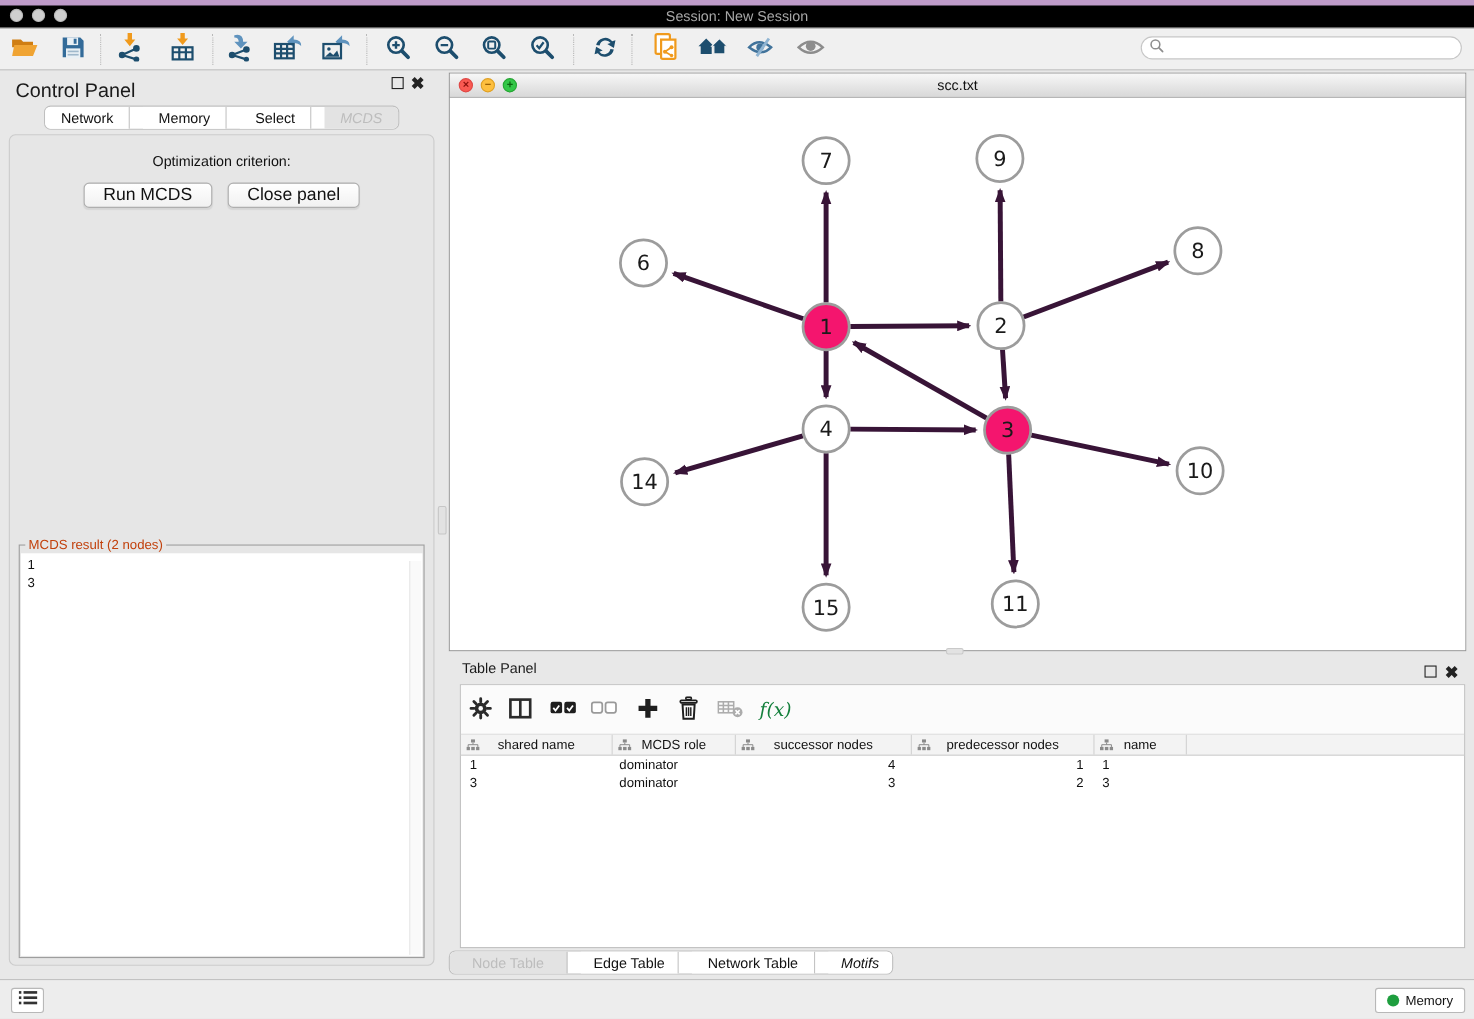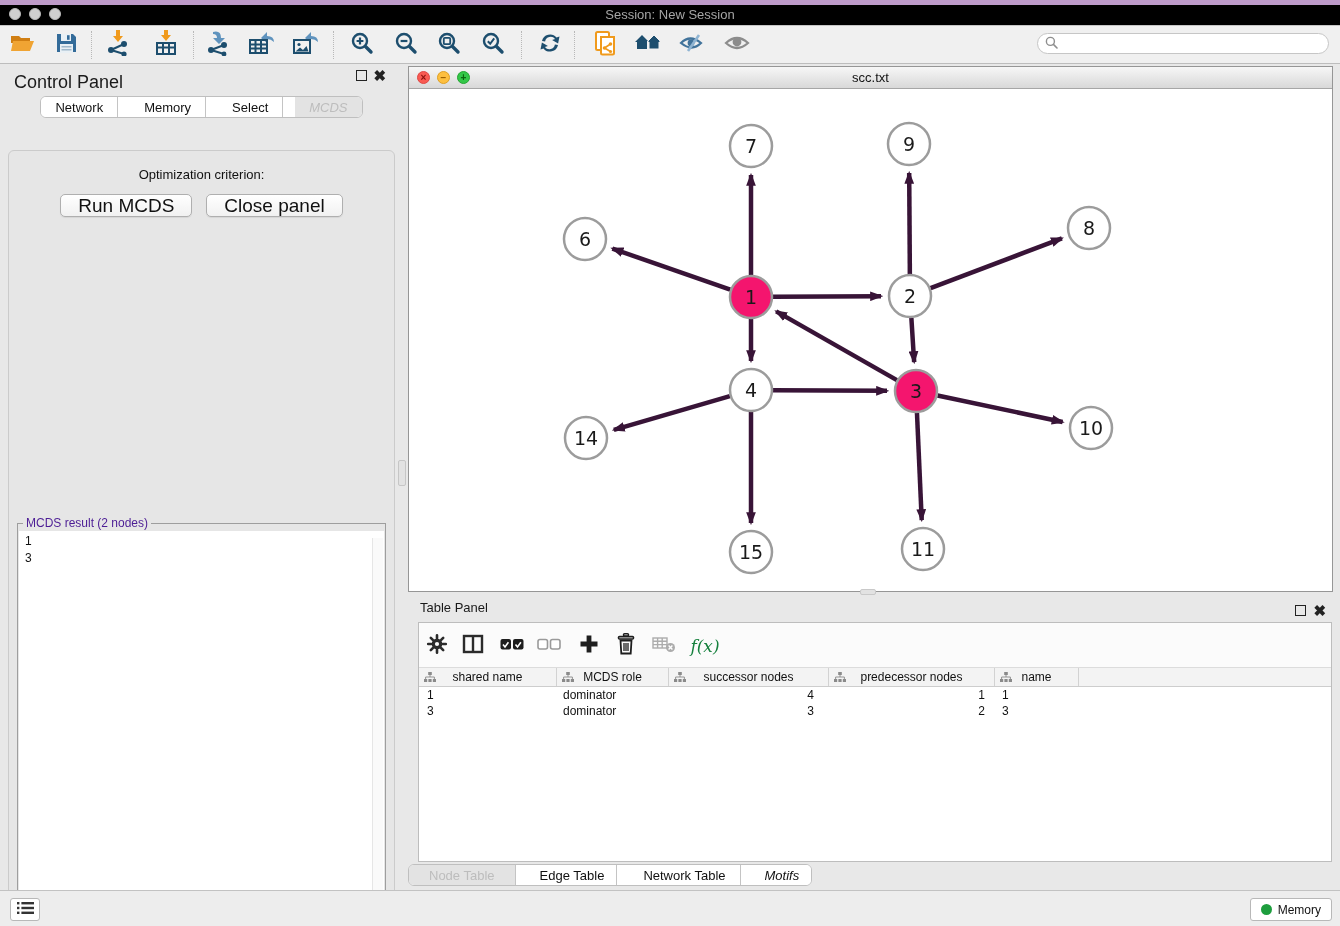--- a/index.html
+++ b/index.html
@@ -23,29 +23,29 @@
   .control-panel { position:absolute; left:6px; top:66px; width:391px; height:814px; }
   .cp-header { position:relative; height:28px; }
   .cp-title { position:absolute; left:8px; top:6px; font-size:18px; color:#1A1A1A; }
   .win-float { position:absolute; width:11px; height:11px; border:1.5px solid #222; top:4px; }
   .win-close { position:absolute; top:1px; font-size:15px; font-weight:bold; color:#222; }
   .cp-tabs-row { position:absolute; top:30px; left:0; width:100%; display:flex; justify-content:center; }
   .seg-group { display:flex; border:1px solid #BFBFBF; border-radius:6px; overflow:hidden; height:22px; background:#FFF;gap:12px; }
   .seg { height:22px; line-height:21px; font-size:13px; color:#111; background:#FFF; padding:0 14px; border-right:1px solid #C4C4C4; text-align:center; }
   .seg:last-child { border-right:none;font-style:italic; }
   .seg.active { background:#E3E3E3; color:#BDBDBD; }
-  .cp-content { position:absolute; left:2px; top:56px; width:387px; height:756px; background:#E6E6E6; border:1px solid #CBCBCB; border-radius:6px;margin-top:28px; }
+  .cp-content { position:absolute; left:2px; top:56px; width:387px; height:756px; background:#E6E6E6; border:1px solid #CBCBCB; border-radius:6px; }
   .opt-label { text-align:center; margin-top:16px; font-size:13px; color:#111; }
   .combo { position:relative; margin:9px auto 0 auto; width:310px; height:22px; background:#FFF; border:1px solid #AFAFAF; border-radius:5px; font-size:13px; color:#111; line-height:20px; padding-left:10px; box-shadow:0 1px 1px rgba(0,0,0,0.06); }
   .combo-arrows { position:absolute; right:7px; top:3px; width:9px; height:16px; }
   .combo-arrows svg { display:block; }
   .btn-row { display:flex; justify-content:center; gap:14px; margin-top:12px; }
-  .pushbtn { height:23px; line-height:21px; padding:0 17px; font-size:19px; color:#111; background:linear-gradient(#FFFFFF,#F1F1F1); border:1px solid #AFAFAF; border-radius:5px; box-shadow:0 1px 1px rgba(0,0,0,0.07); }
+  .pushbtn { height:23px; line-height:21px; padding:0 17px; font-size:16px; color:#111; background:linear-gradient(#FFFFFF,#F1F1F1); border:1px solid #AFAFAF; border-radius:5px; box-shadow:0 1px 1px rgba(0,0,0,0.07); }
   .result-box { position:absolute; left:8px; top:372px; width:369px; height:376px; border:1px solid #9E9E9E; background:transparent; }
-  .result-legend { position:absolute; left:5px; top:-8px; background:#E6E6E6; padding:0 3px; font-size:12px; color:#4c1d95; }
+  .result-legend { position:absolute; left:5px; top:-8px; background:#E6E6E6; padding:0 3px; font-size:12px; color:#c2410c; }
   .result-inner { position:absolute; left:1px; top:7px; right:1px; bottom:1px; background:#FFF; font-size:12px; color:#111; padding:2px 6px; line-height:17px; }
   .result-scroll { position:absolute; right:1px; top:7px; width:11px; bottom:1px; background:#FAFAFA; border-left:1px solid #E6E6E6; }
 
   
   .net-window { position:absolute; left:408px; top:66px; width:925px; height:526px; border:1px solid #969696; background:#FFF; }
   .net-titlebar { position:relative; height:22px; background:linear-gradient(#F7F7F7,#D8D8D8); border-bottom:1px solid #A6A6A6; }
   .net-title { position:absolute; left:0; right:0; top:0; height:22px; line-height:22px; text-align:center; font-size:13px; color:#111; }
   .light { position:absolute; top:4px; width:13px; height:13px; border-radius:50%; font-size:10px; font-weight:bold; text-align:center; line-height:12px; }
   .light.red { left:8px; background:#F95A52; border:1px solid #DF4744; color:#8A100C; }
   .light.yellow { left:28px; background:#FDBF3F; border:1px solid #DFA023; color:#9A5F00; }

